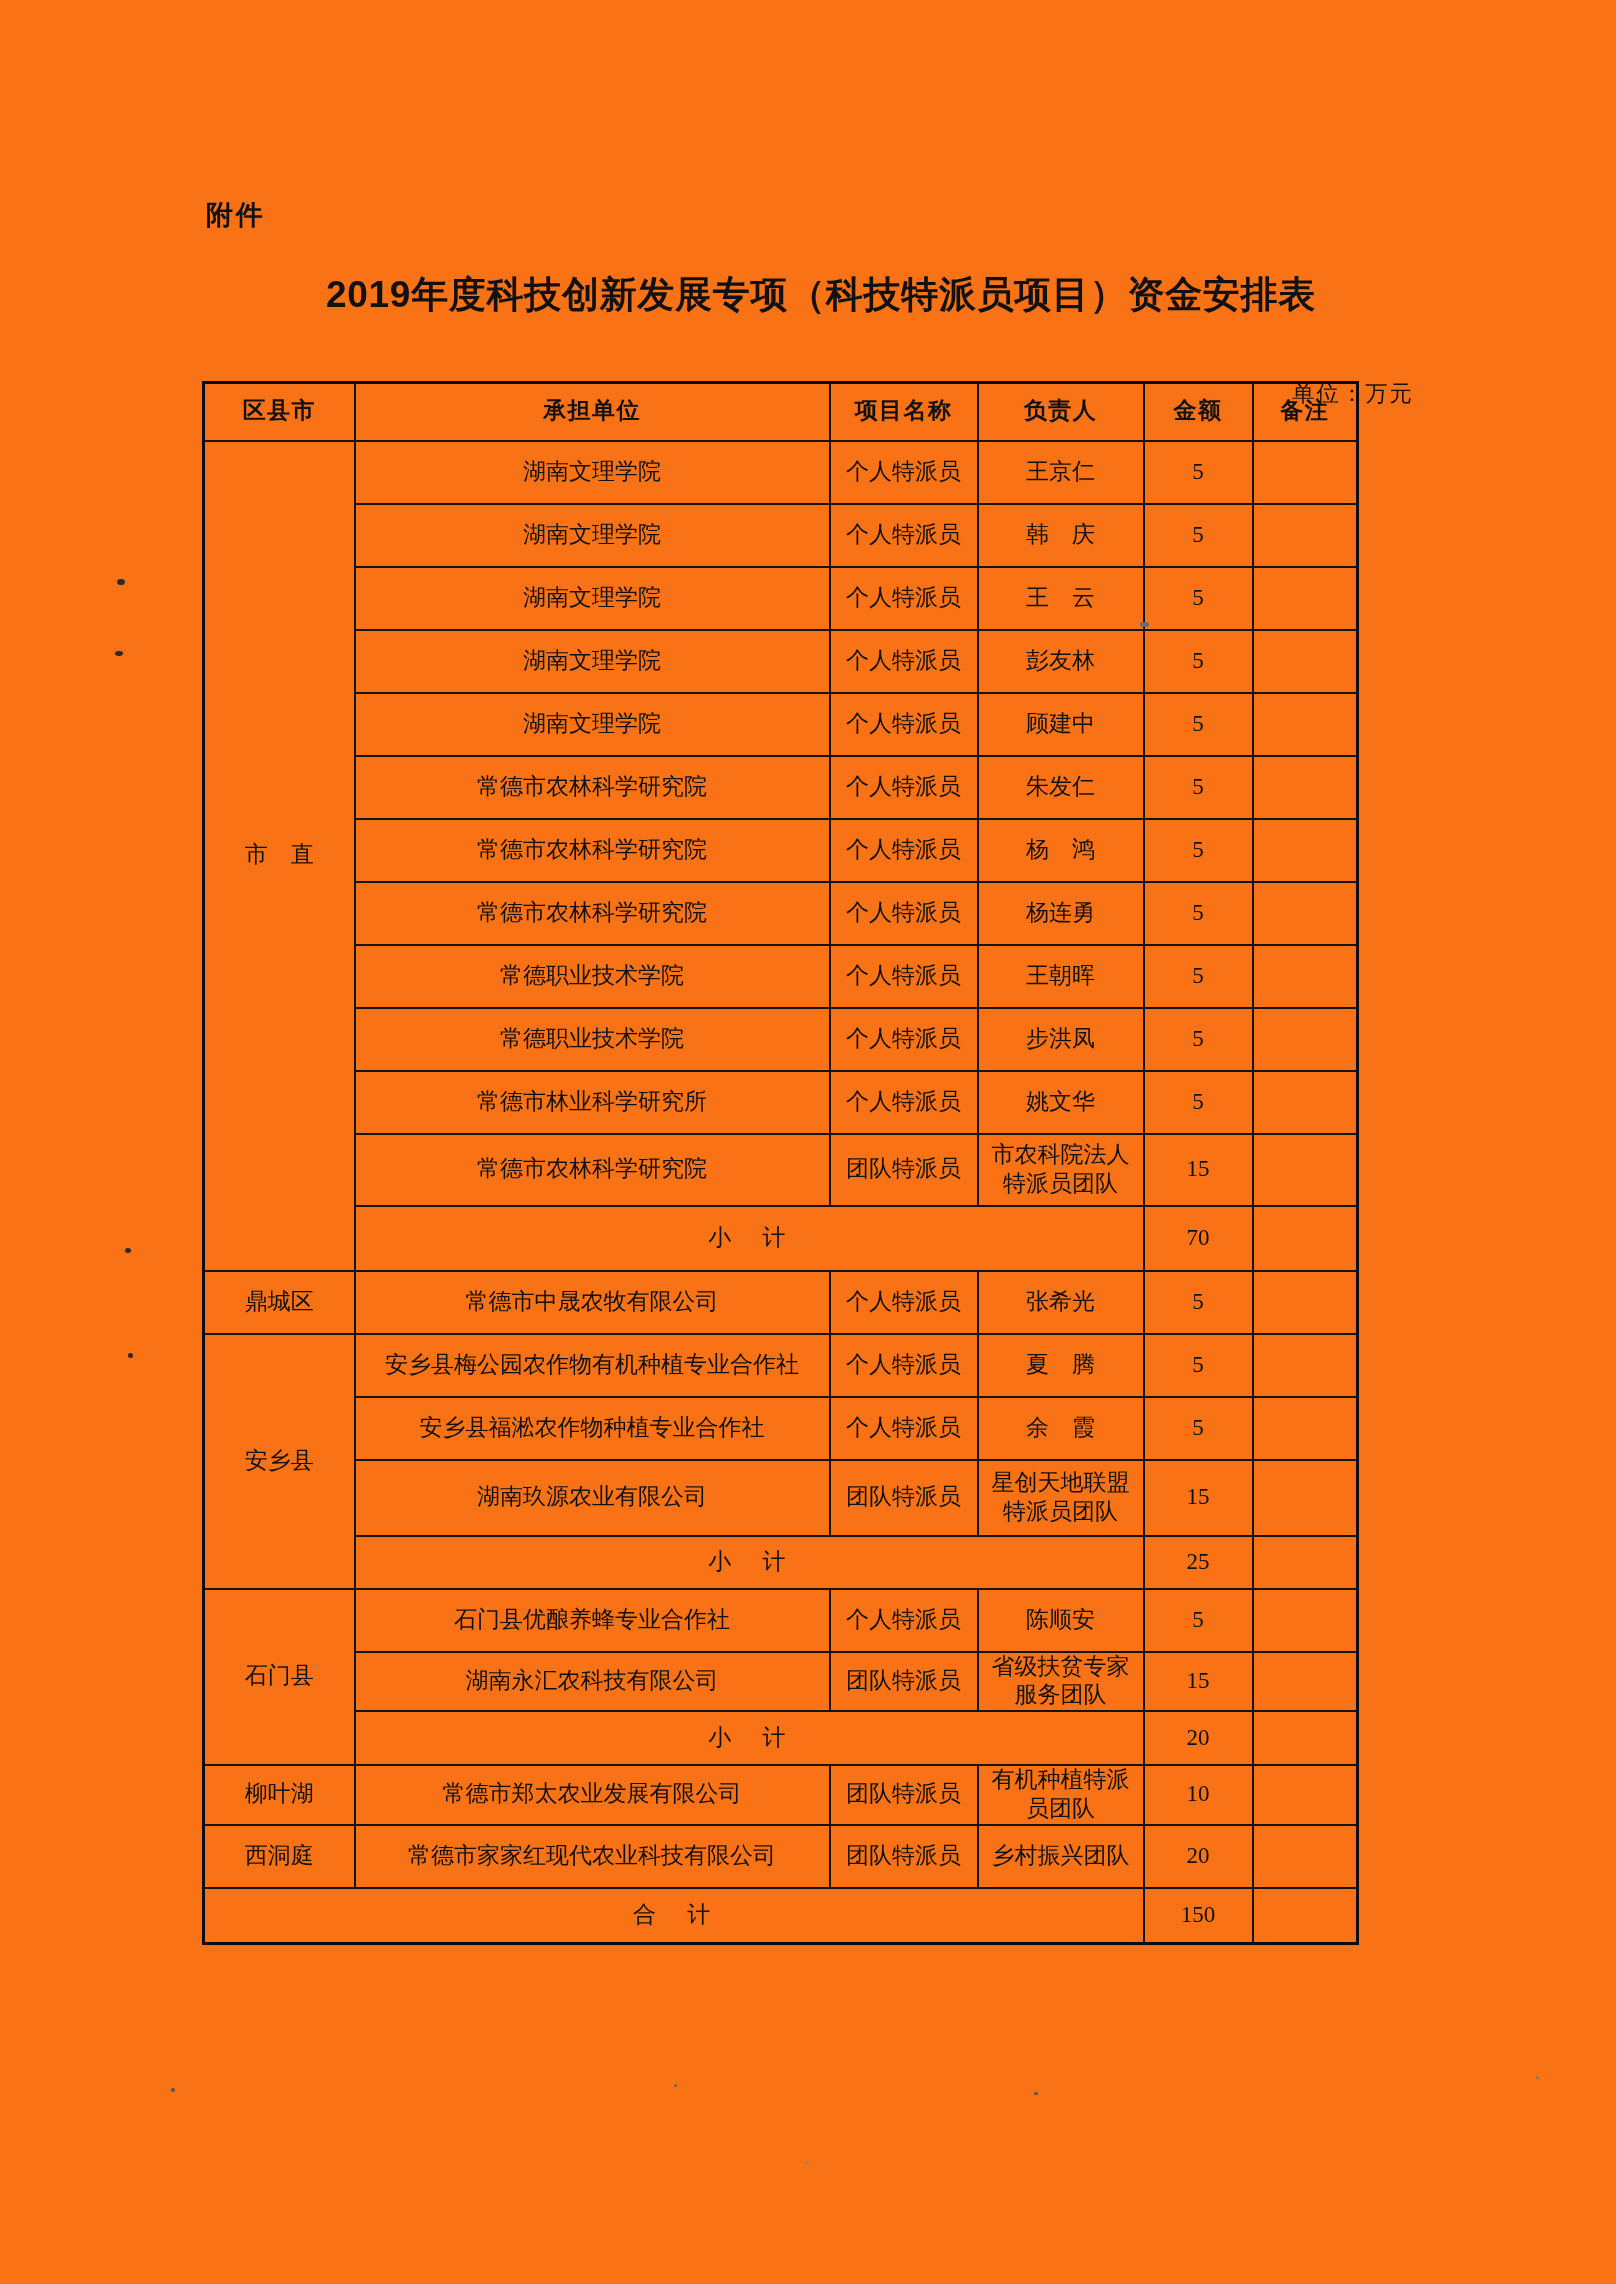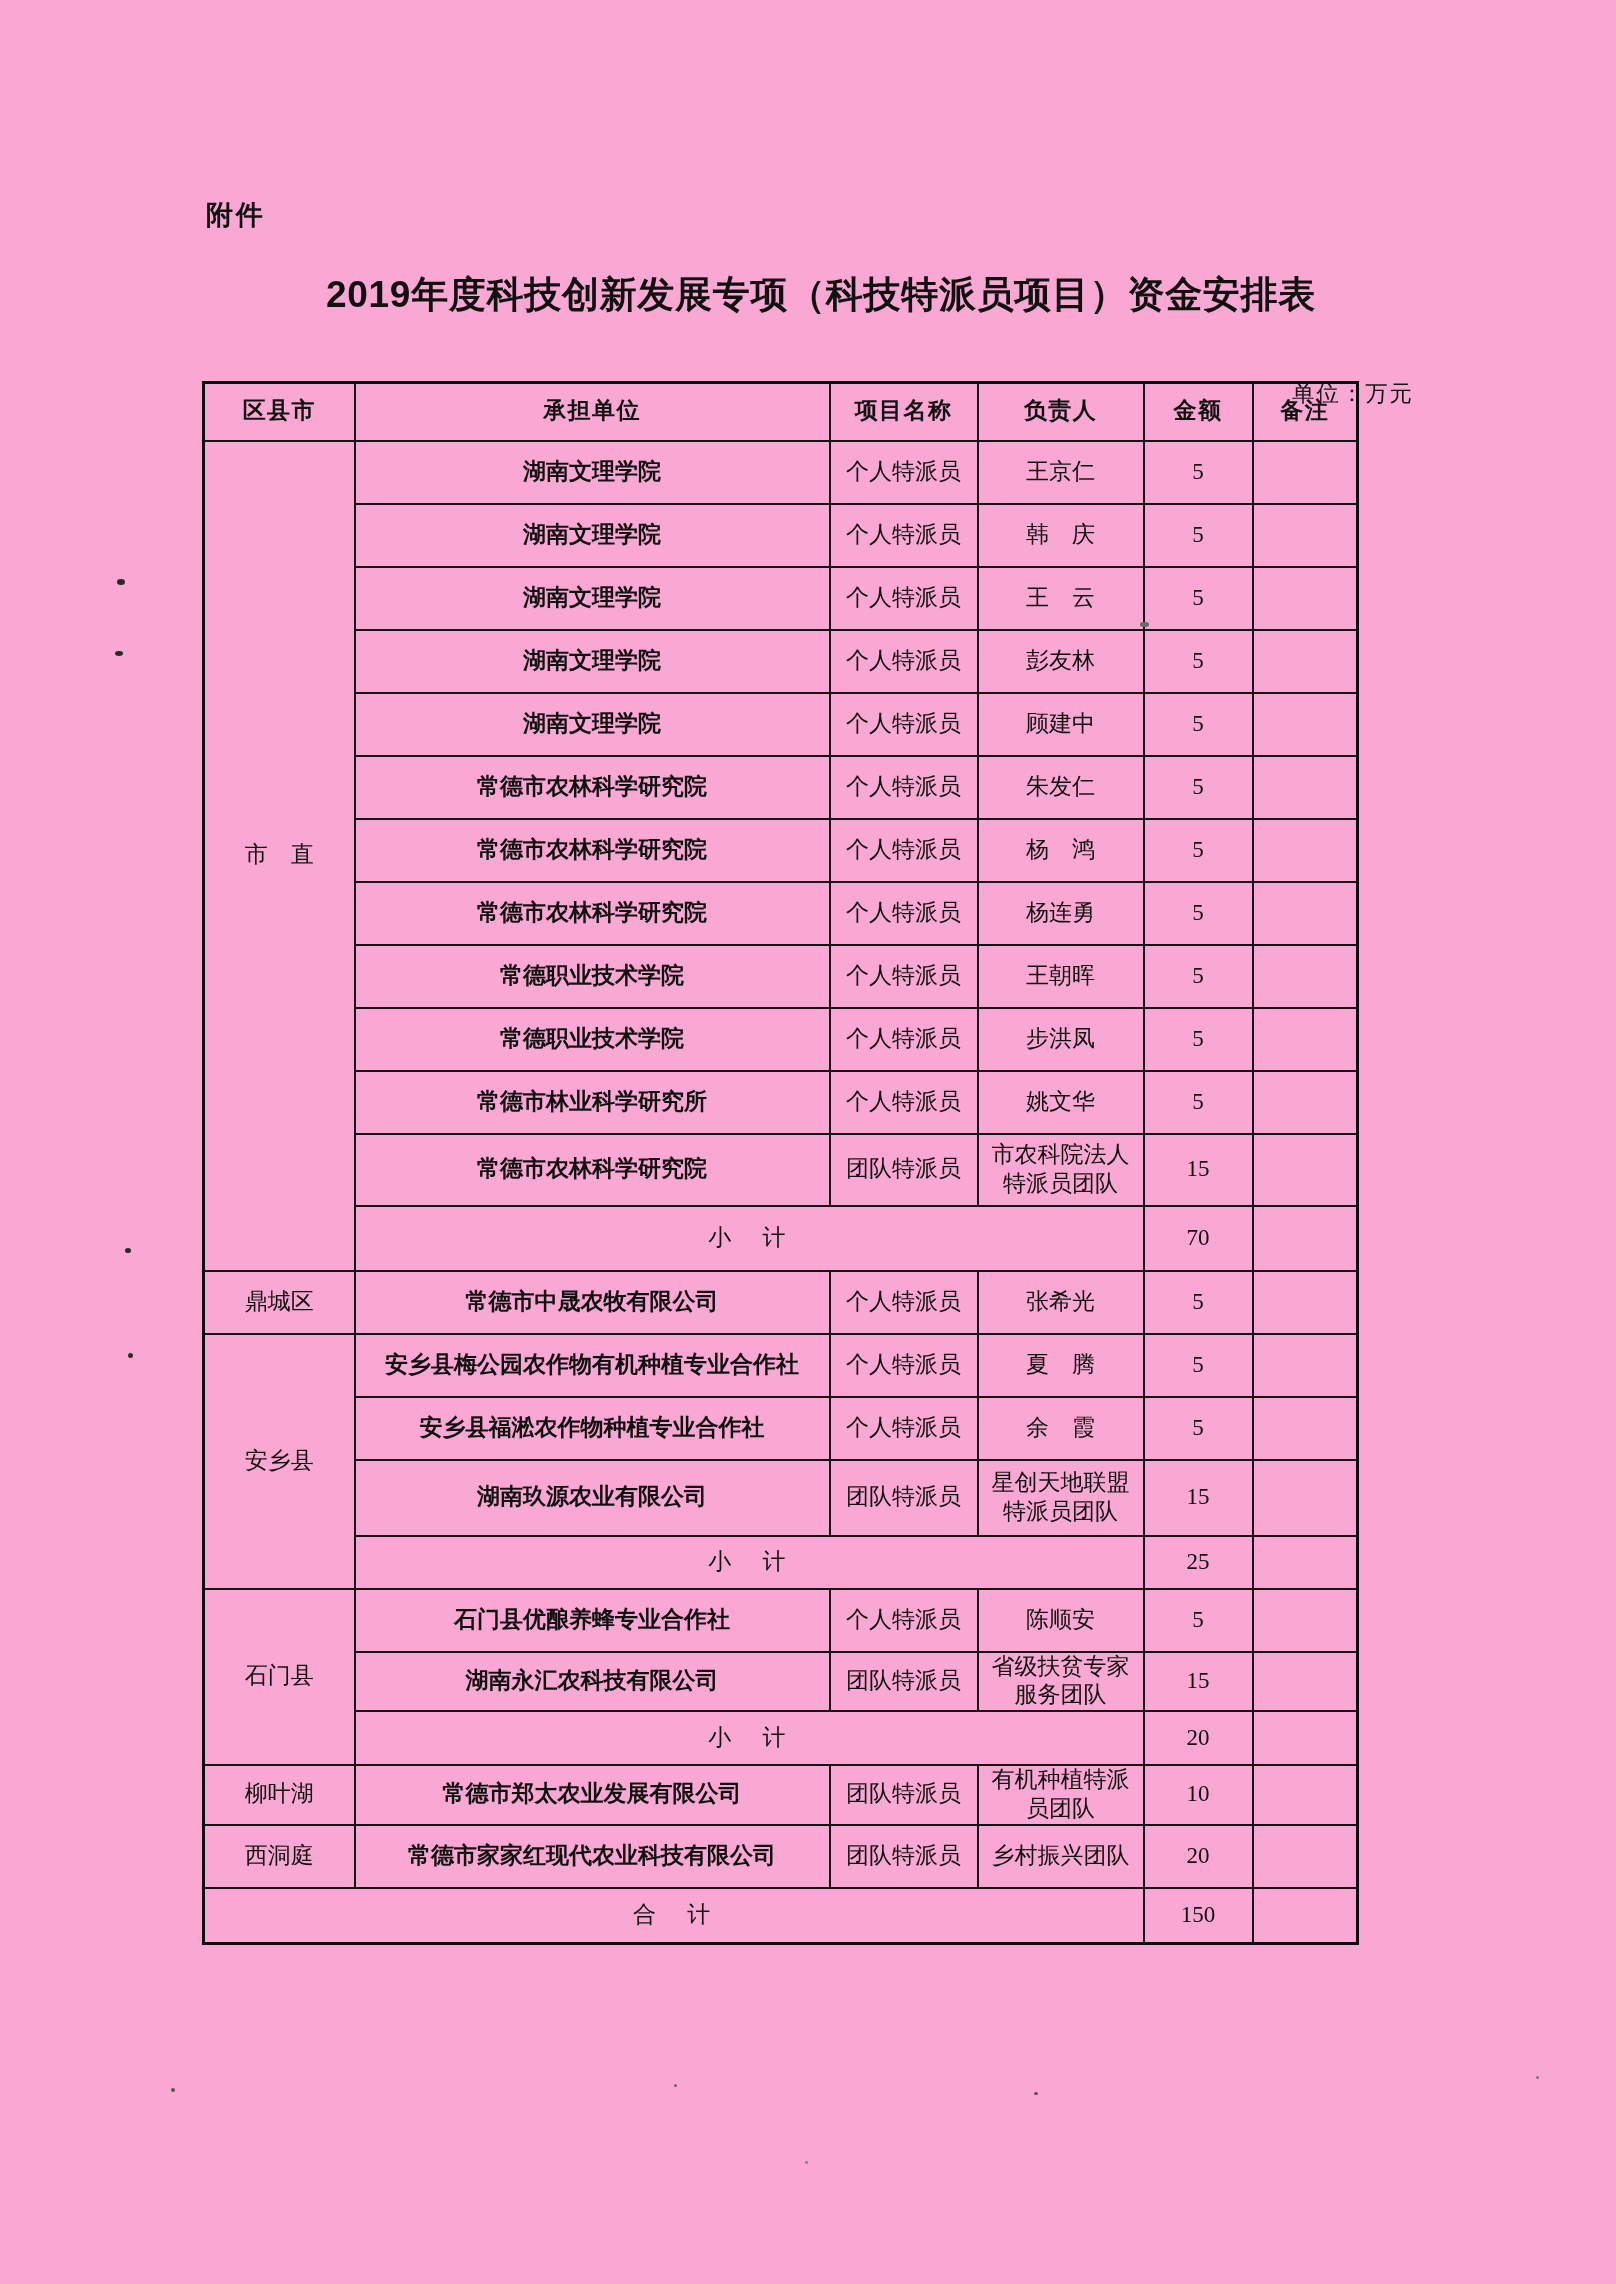--- a/index.html
+++ b/index.html
@@ -1,20 +1,20 @@
 <!DOCTYPE html>
 <html style="font-size:11px"><head>
 <meta charset="utf-8">
 <style>
   html,body{margin:0;padding:0;background:#e8e8e8;}
   .page{
     position:relative;
     width:1616px;height:2284px;
     margin:0 auto;
-    background:#f9a8d4;
+    background:#f97316;
     font-family:"Liberation Serif","DejaVu Serif",serif;
     color:#111;
     overflow:hidden;
   }
   .attachment{
     position:absolute;left:206px;top:197px;
     font-size:27px;font-weight:600;letter-spacing:2.7px;
   }
   .title{
     position:absolute;left:0;top:257px;width:100%;
@@ -43,21 +43,20 @@
     line-height:1.25;
   }
   td.th{
     font-weight:bold;
     font-size:24px;
     letter-spacing:1.4px;
   }
   td.unit-cell{
     text-align:left;
     padding-left:12.2px;
-    font-weight:bold;
   }
   td.leader-cell{
     font-size:22px;
     padding:0 1.4px;
   }
   td.amount-cell{
     font-size:25px;
     font-family:"Liberation Serif","DejaVu Serif",serif;
   }
   td.sum-label{

